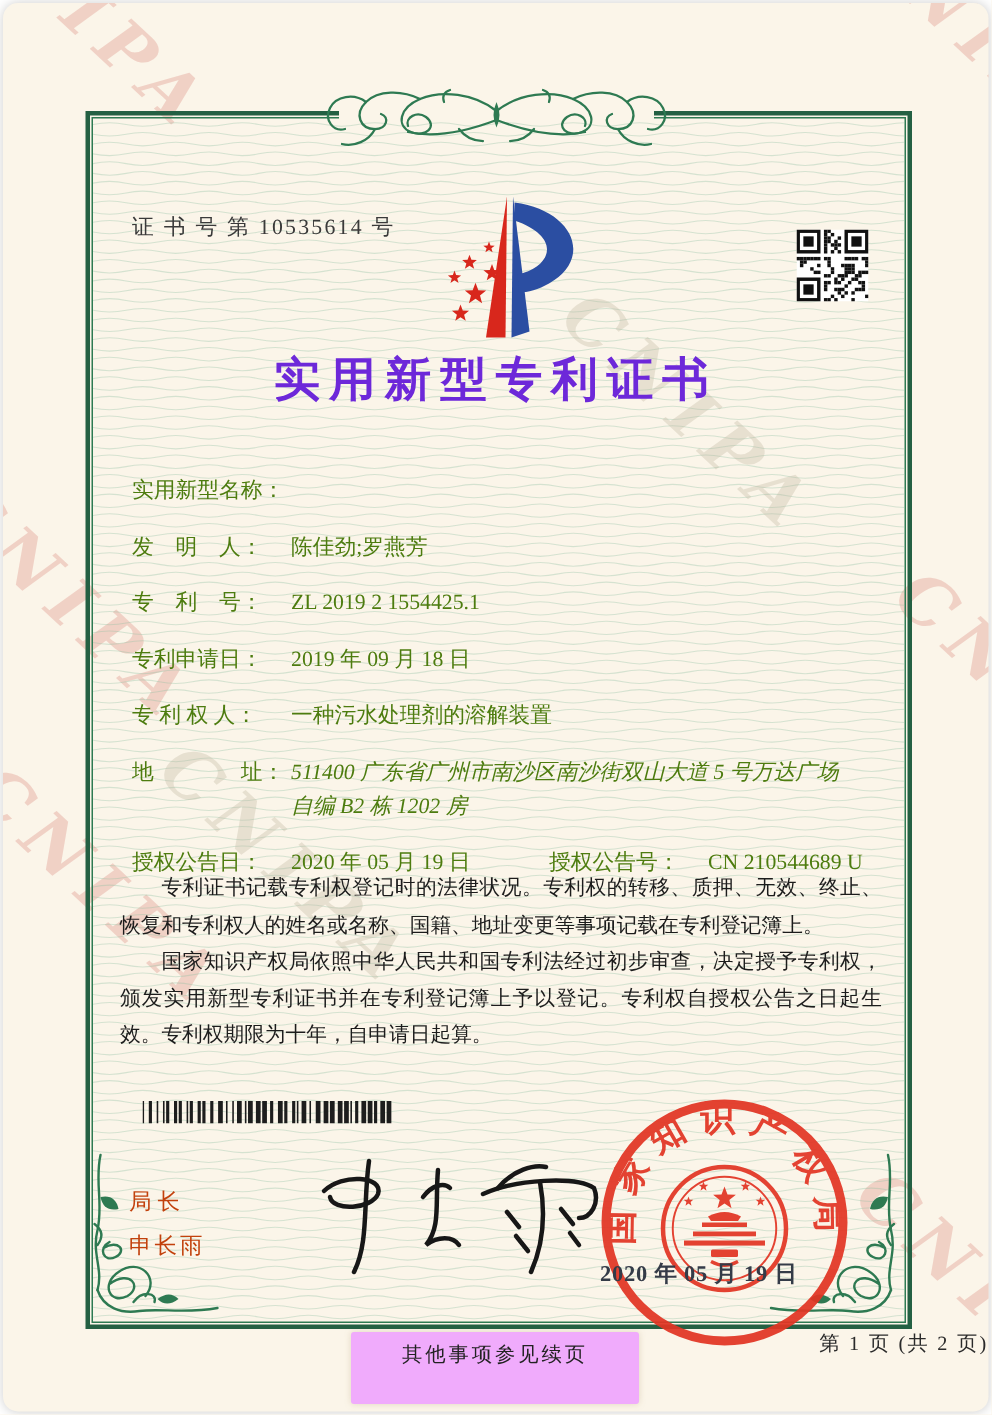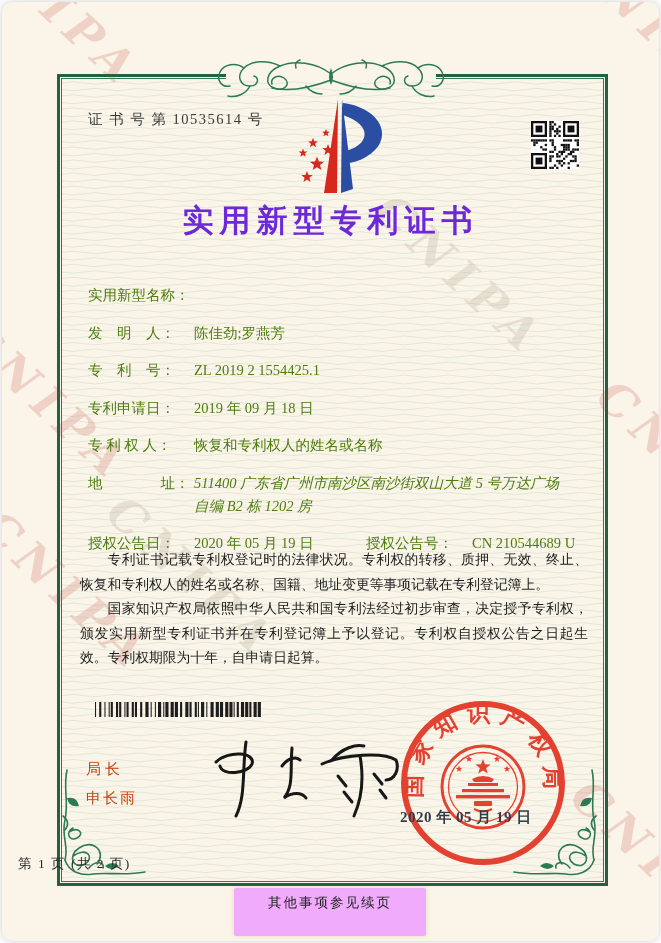--- a/index.html
+++ b/index.html
@@ -14,21 +14,21 @@
   .wm.pink{color:rgba(231,178,168,.55);}
   .wm.gray{color:rgba(186,176,152,.30);}
   
   .frame{position:absolute;left:55px;top:72px;width:545px;height:806px;
          border:3px solid #246043;z-index:2;}
   .frame-inner{position:absolute;inset:1px;border:1px solid #2e7a52;background:transparent;}
   #waves{position:absolute;inset:0;width:100%;height:100%;}
   .corner-svg{position:absolute;z-index:3;}
   .ornament-top{position:absolute;left:50%;top:56px;transform:translateX(-50%);z-index:4;}
   
-  .content{position:absolute;inset:0;z-index:5;}
+  .content{position:absolute;inset:0;z-index:5;margin-top:32px;}
   .cert-number{position:absolute;left:86px;top:108px;font-size:14.5px;color:#3a3a3a;
                letter-spacing:1.5px;}
   .logo{position:absolute;left:278px;top:94px;}
   .qr{position:absolute;left:529px;top:119px;}
   .title{position:absolute;left:0;right:0;top:198px;text-align:center;font-size:31px;
          font-weight:bold;letter-spacing:6px;color:#6d28d9;}
   .fields{position:absolute;left:86px;top:282px;width:506px;font-size:14.5px;color:#4d7c0f;}
   .row{display:flex;margin-bottom:14.5px;line-height:23px;}
   .lbl{flex:0 0 106px;white-space:pre;}
   .val{flex:1;}
@@ -41,21 +41,21 @@
            text-align:justify;color:#1c1c1c;}
   .barcode{position:absolute;left:93px;top:700px;}
   .signer{position:absolute;left:84px;top:758px;font-family:"Liberation Sans",sans-serif;
           font-size:15px;color:#c2410c;}
   .signer .s-title{letter-spacing:4px;}
   .signer .s-name{margin-top:10px;letter-spacing:2px;}
   .signature{position:absolute;left:196px;top:734px;z-index:6;}
   .seal{position:absolute;left:392px;top:692px;z-index:7;}
   .seal-date{position:absolute;left:398px;top:806px;z-index:8;font-size:15px;font-weight:600;
              color:#343b48;letter-spacing:.5px;}
-  .page-indicator{position:absolute;left:16px;right:0;top:853px;text-align:left;
+  .page-indicator{position:absolute;left:0;right:0;top:853px;text-align:right;
                   font-size:13.5px;letter-spacing:1.5px;color:#2a2a2a;}
   .continuation{position:absolute;left:232px;top:886px;width:192px;height:48px;
                 background:#f0abfc;border-radius:2px;box-shadow:0 0 4px rgba(180,160,120,.35);
                 text-align:center;line-height:30px;font-size:13.5px;letter-spacing:2px;color:#222;}
 </style>
 </head>
 <body>
 
 <div class="paper">
 
@@ -384,21 +384,21 @@
       <div class="row">
         <span class="lbl">专　利　号：</span>
         <span class="val">ZL 2019 2 1554425.1</span>
       </div>
       <div class="row">
         <span class="lbl">专利申请日：</span>
         <span class="val">2019 年 09 月 18 日</span>
       </div>
       <div class="row">
         <span class="lbl">专 利 权 人：</span>
-        <span class="val">恢复和专利权人的姓名或名称</span>
+        <span class="val">一种污水处理剂的溶解装置</span>
       </div>
       <div class="row row-address">
         <span class="lbl">地　　　　址：</span>
         <span class="val">511400 广东省广州市南沙区南沙街双山大道 5 号万达广场自编 B2 栋 1202 房</span>
       </div>
       <div class="row-grant">
         <span class="lbl">授权公告日：</span>
         <span class="g-val">2020 年 05 月 19 日</span>
         <span class="g2">
           <span class="lbl">授权公告号：</span>

